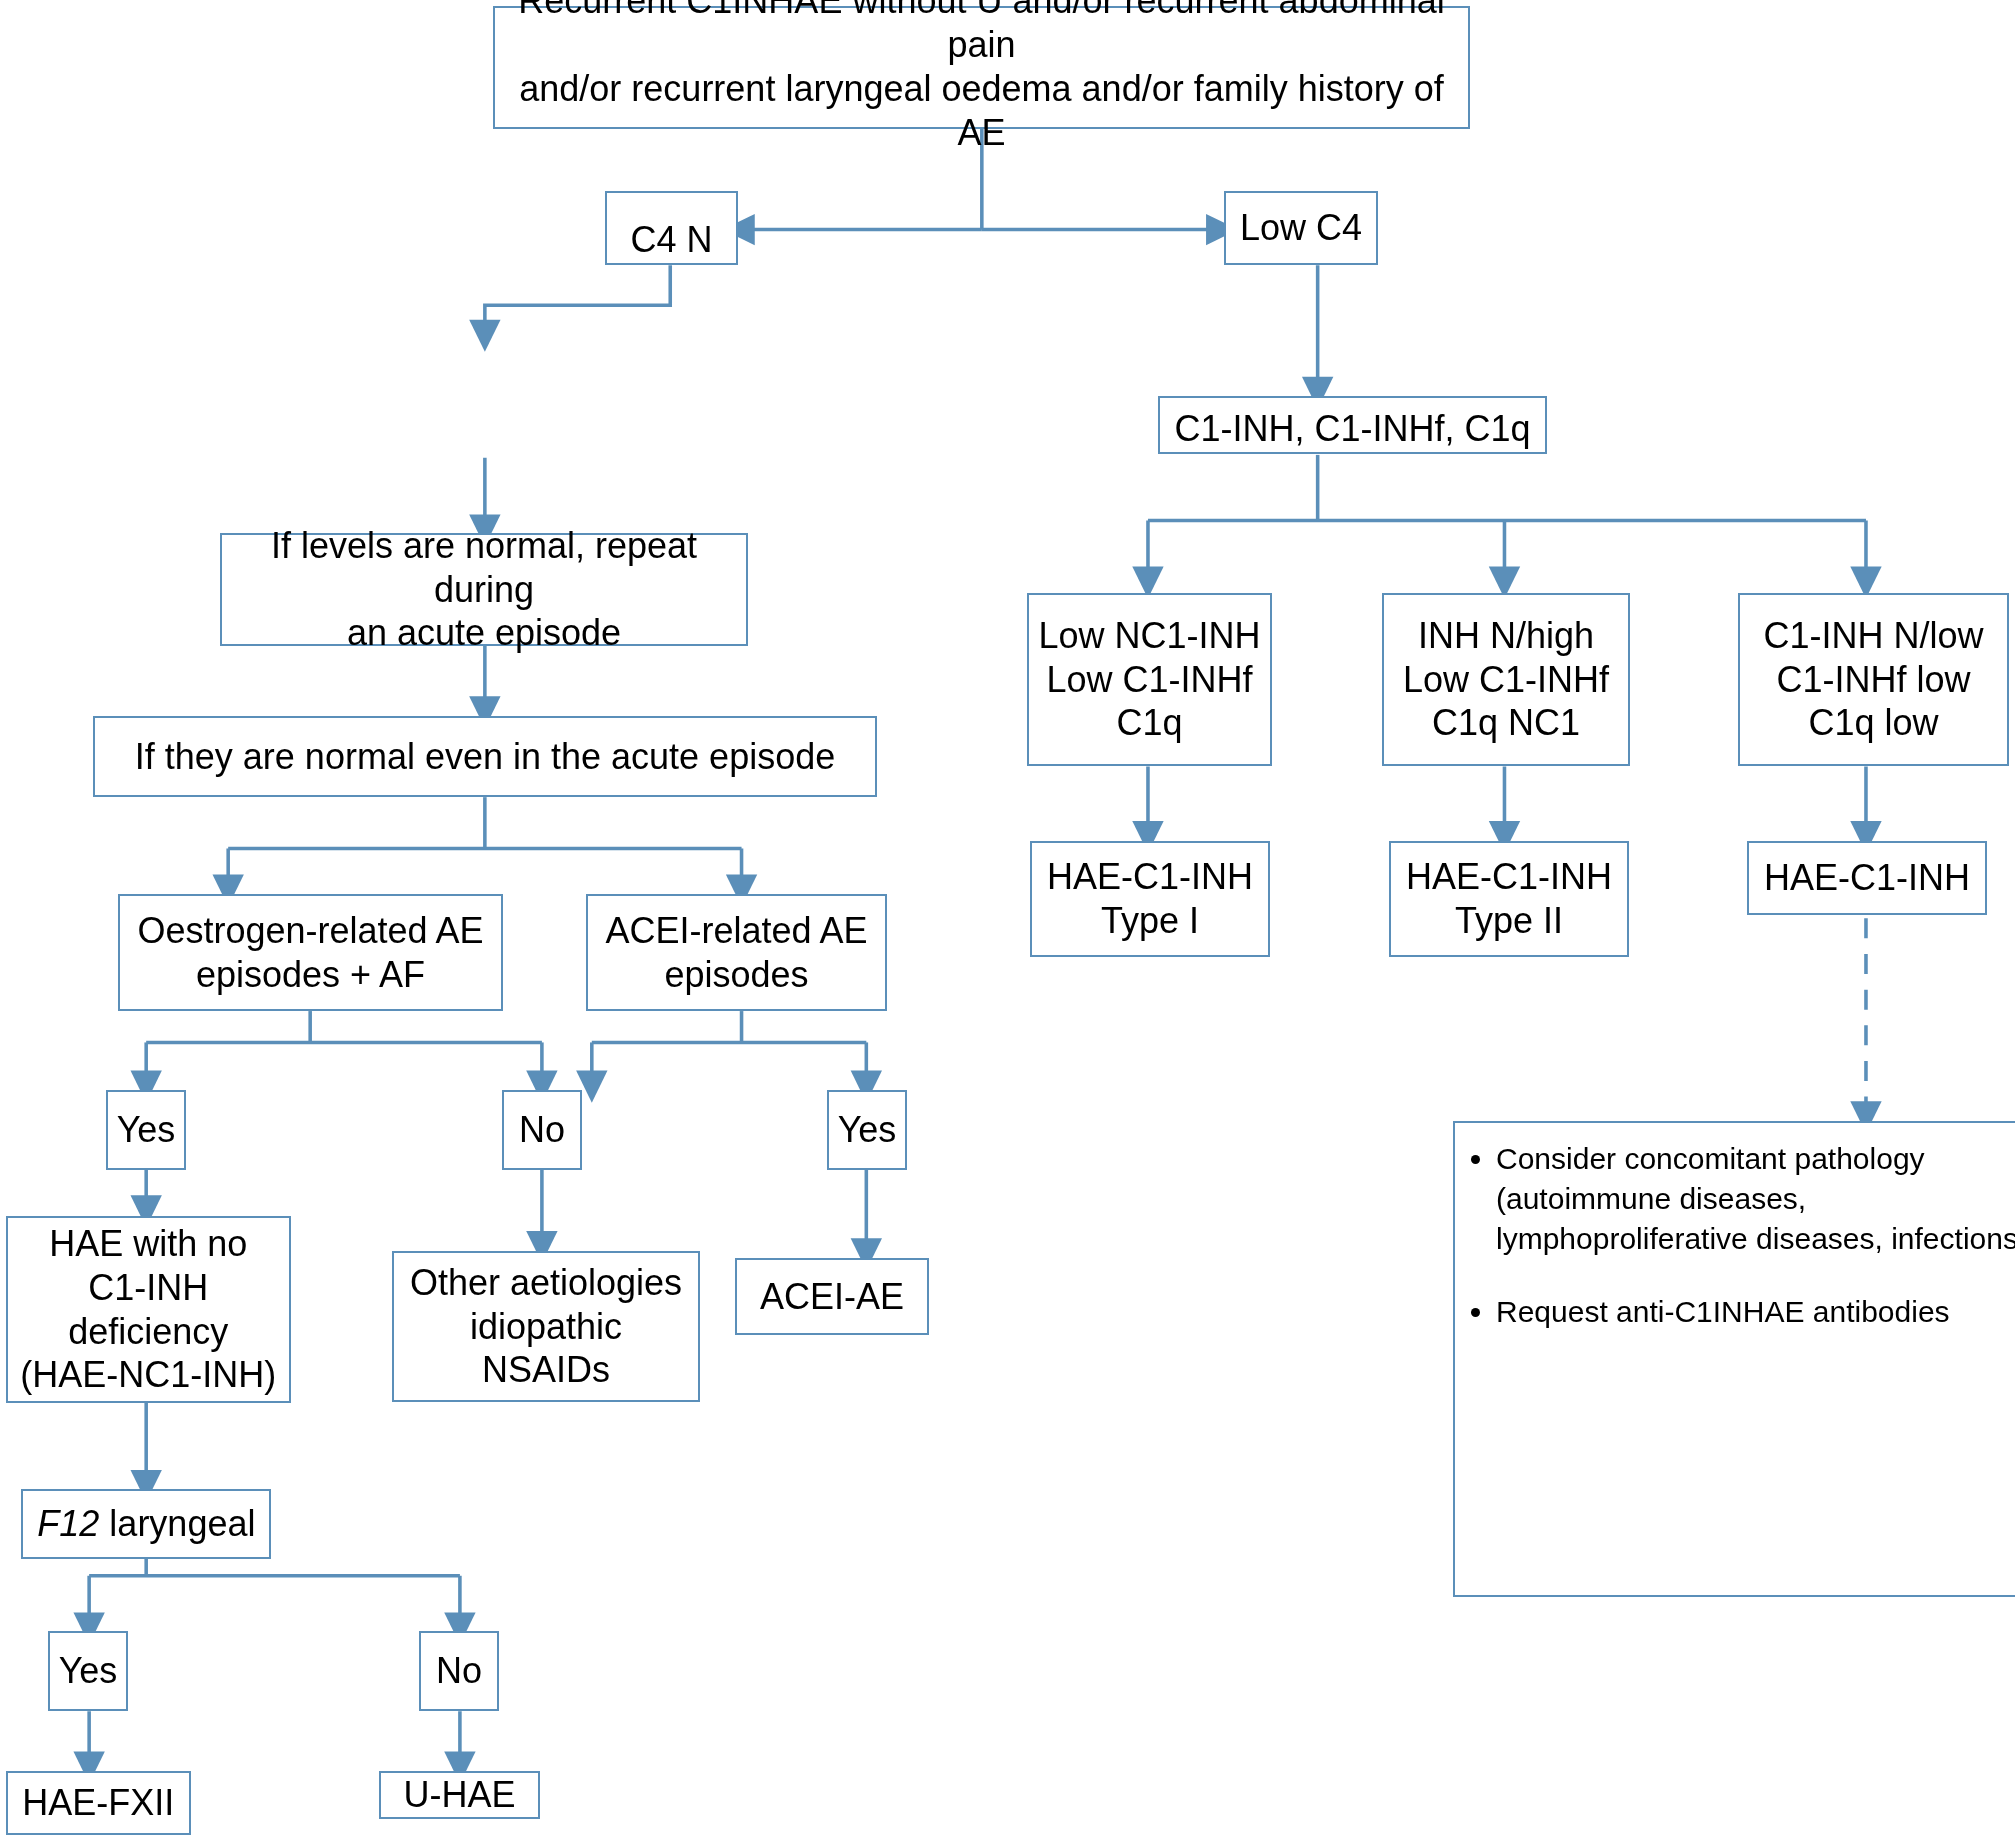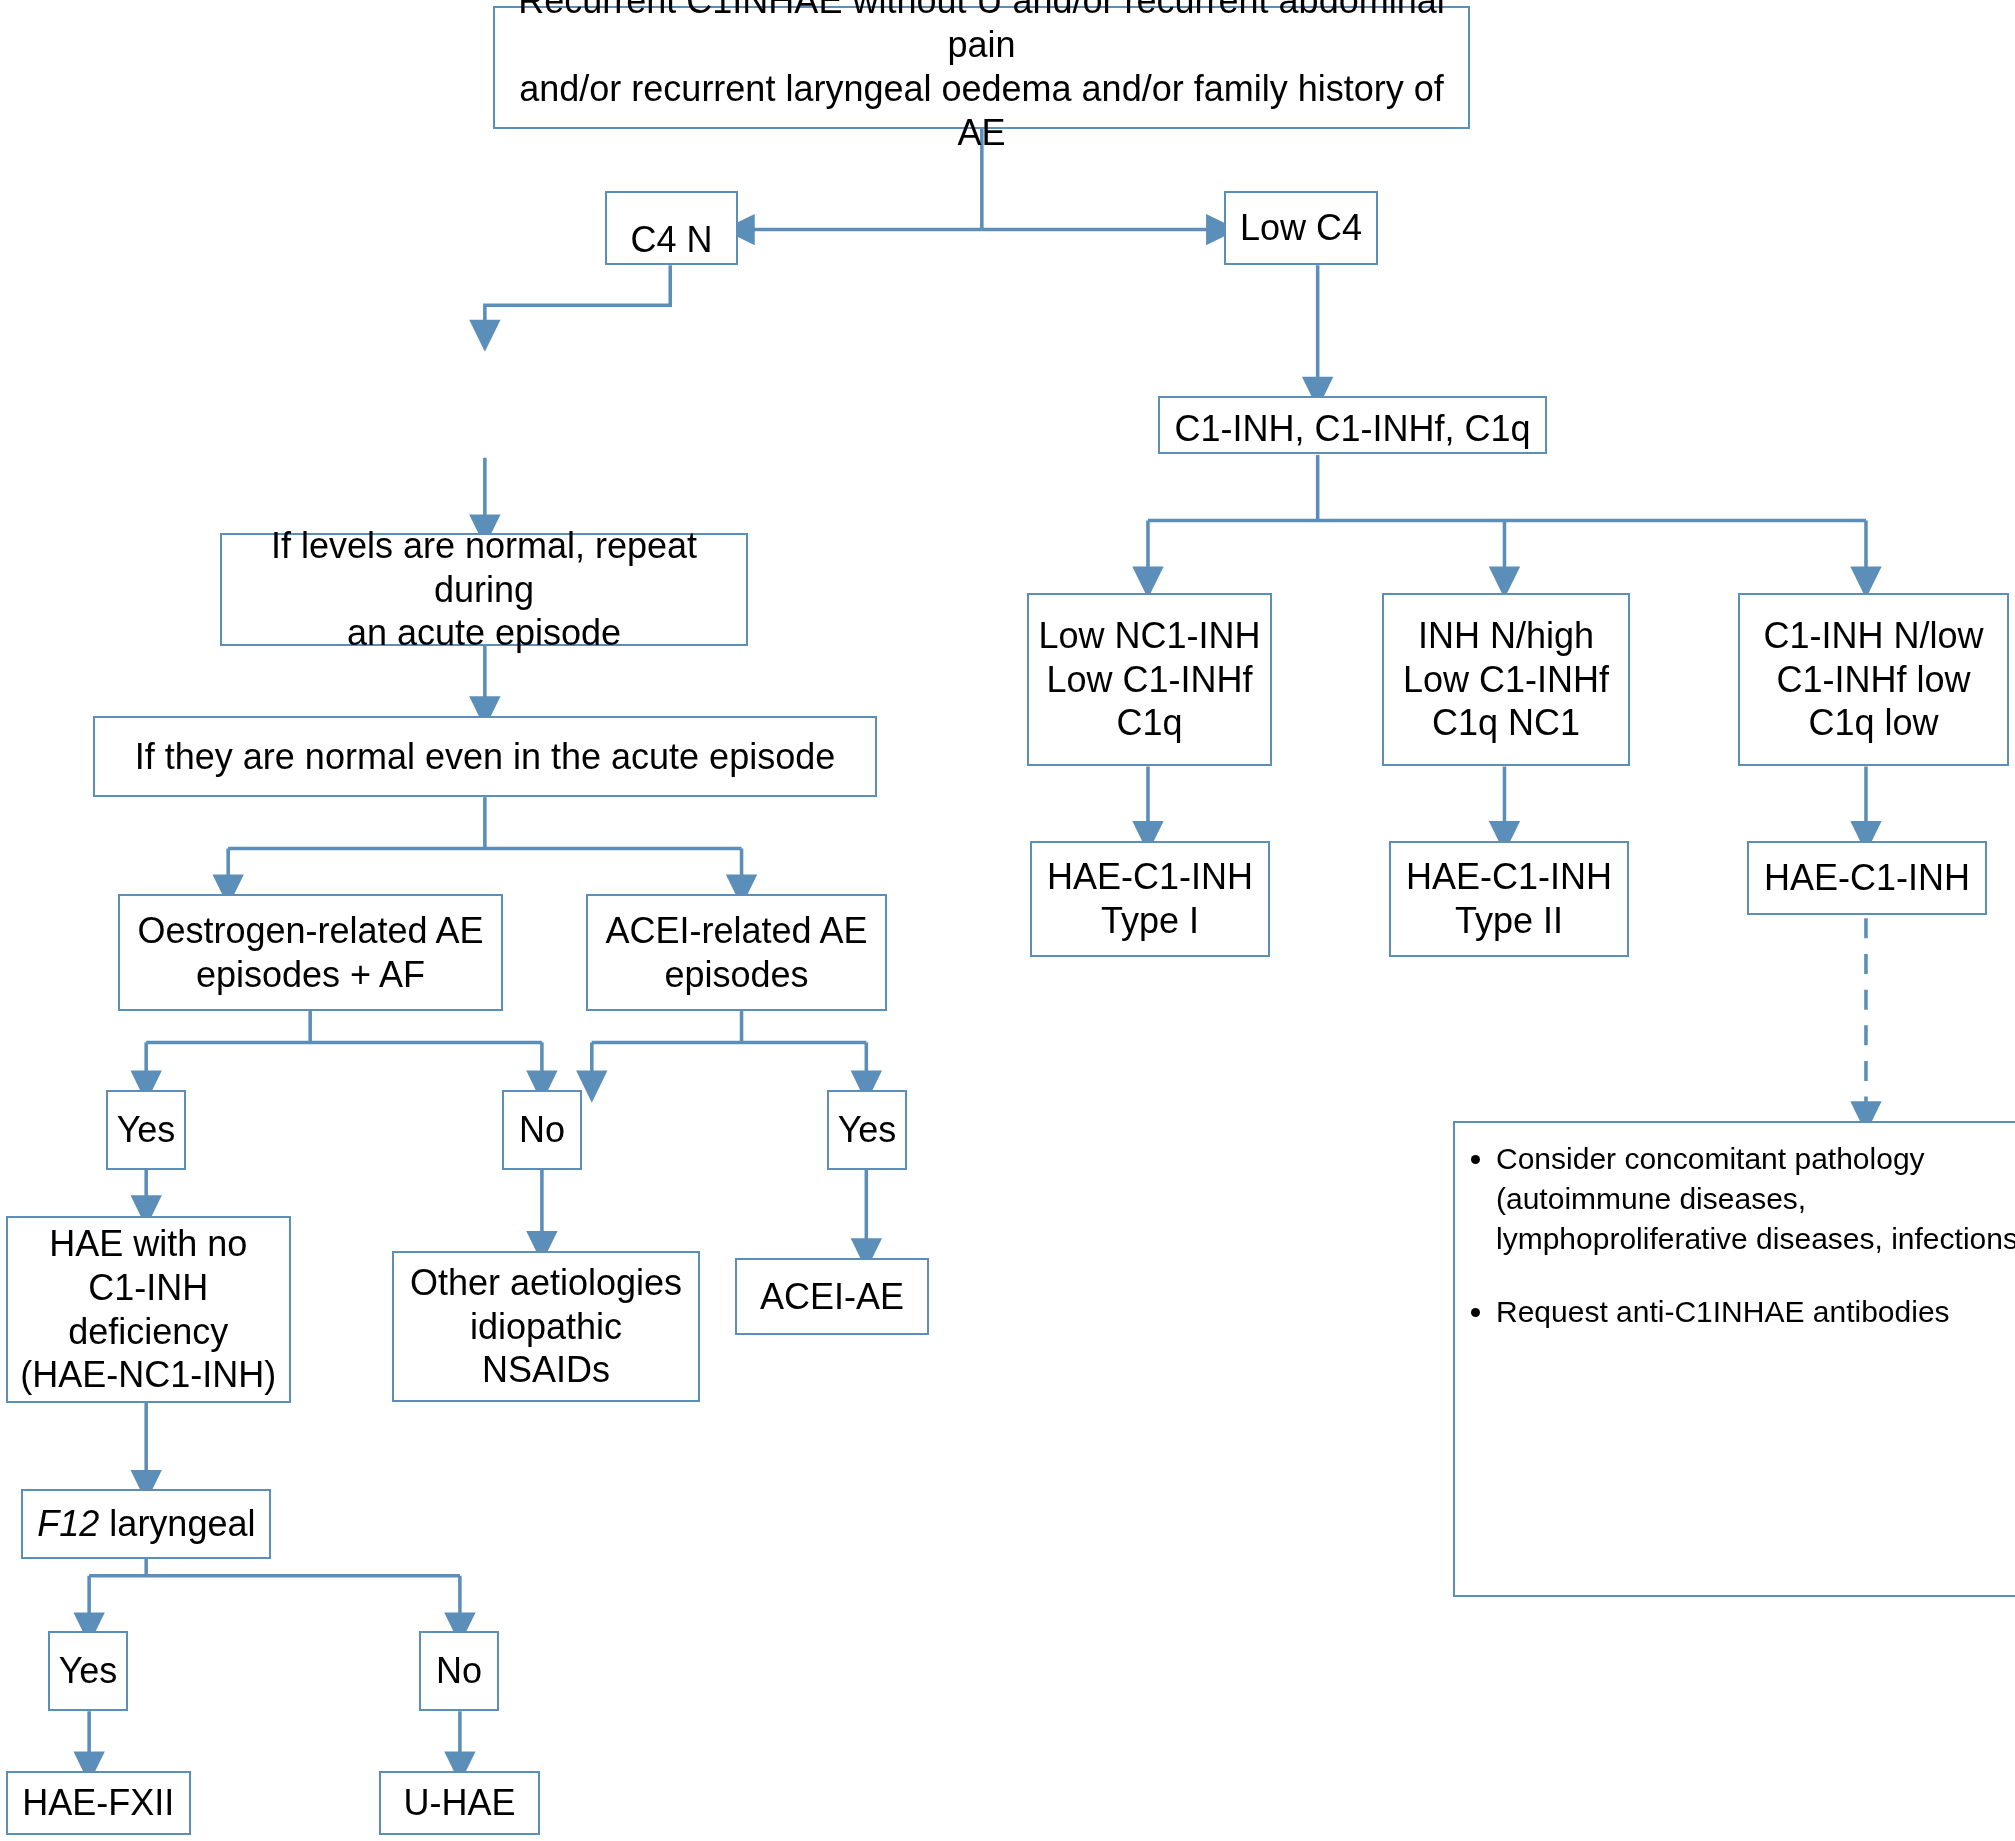--- a/index.html
+++ b/index.html
@@ -174,21 +174,21 @@
   </div>
 
   <div class="node f44" style="left:419px;top:1631px;width:80px;height:80px;">
     <span class="txt">No</span>
   </div>
 
   <div class="node f44" style="left:5.7px;top:1771px;width:185px;height:64px;">
     <span class="txt">HAE-FXII</span>
   </div>
 
-  <div class="node f44" style="left:379px;top:1771px;width:161px;height:64px;">
+  <div class="node f44" style="left:379px;top:1771px;width:161px;height:48px;">
     <span class="txt">U-HAE</span>
   </div>
 
   <div class="node f44" style="left:1158px;top:396px;width:389px;height:58px;align-items:flex-end;">
     <span class="txt">C1-INH, C1-INHf, C1q</span>
   </div>
 
   <div class="node f44" style="left:1027px;top:593px;width:245px;height:173px;">
     <span class="txt">Low NC1-INH
 Low C1-INHf

